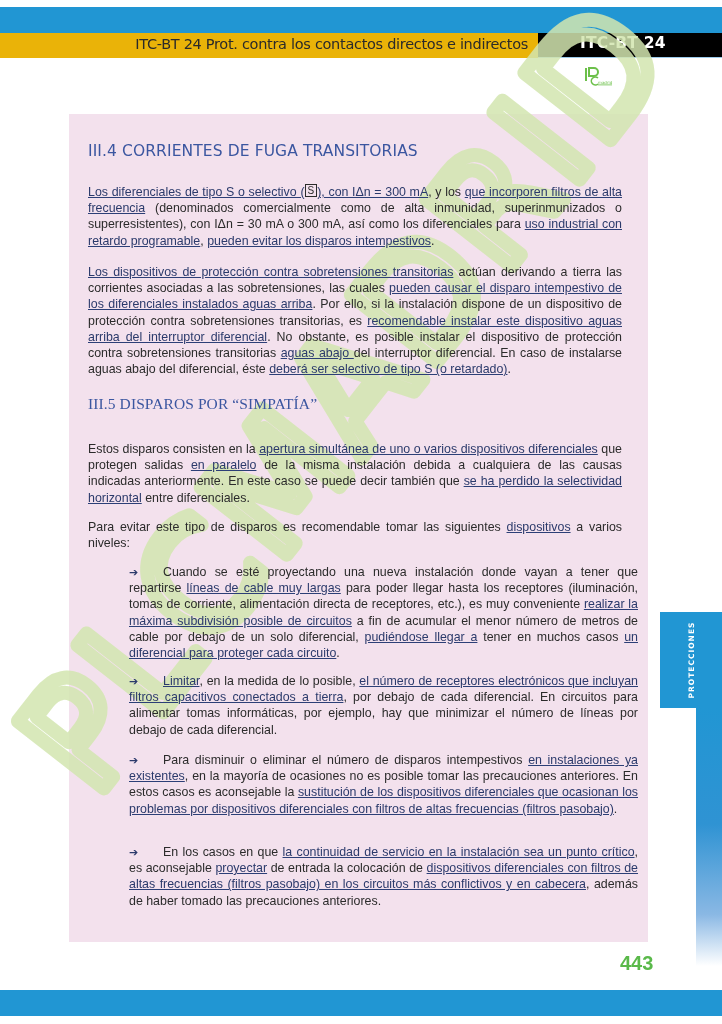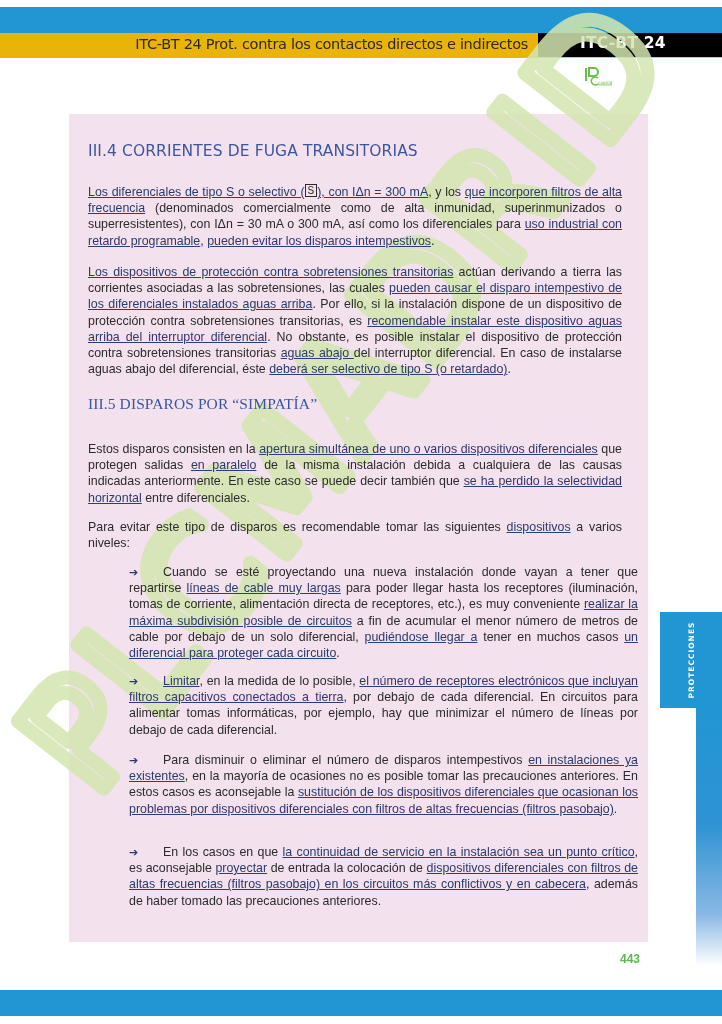--- a/index.html
+++ b/index.html
@@ -25,21 +25,21 @@
   .para.indent { left: 129px; width: 509px; }
   .para u { text-decoration-color: #2c3f77; text-underline-offset: 1px; color: #2b3a6b; }
   .para b { font-weight: normal; }
   .s-box { display: inline-block; border: 1.2px solid #2b2b2b; font-size: 10px; line-height: 11px; padding: 0 2px; vertical-align: 2px; }
   .arrow { display: inline-block; width: 34px; color: #2b3a6b; font-size: 11px; }
 
   .side-tab { position: absolute; left: 660px; top: 612px; width: 62px; height: 96px; background: #2196d3; }
   .side-tab span { position: absolute; left: 50%; top: 50%; transform: translate(-50%, -50%) rotate(-90deg); font-family: "DejaVu Sans", sans-serif; font-size: 7.5px; font-weight: bold; color: #ffffff; letter-spacing: 1px; white-space: nowrap; }
   .side-strip { position: absolute; left: 696px; top: 708px; width: 26px; height: 258px; background: linear-gradient(to bottom, #2196d3 0%, #2f93d3 45%, #8ab8e4 80%, #ffffff 100%); }
 
-  .page-number { position: absolute; left: 620px; top: 952px; font-family: "Liberation Sans", sans-serif; font-weight: bold; font-size: 12px; color: #5ab94a; }
+  .page-number { position: absolute; left: 620px; top: 952px; font-family: "Liberation Sans", sans-serif; font-weight: bold; font-size: 20px; color: #5ab94a; }
 
   .bottom-band { position: absolute; left: 0; top: 990px; width: 722px; height: 26px; background: #2196d3; }
 </style>
 </head>
 <body>
 
 <div class="top-band"></div>
 <div class="header-left">
   <span class="header-title">ITC-BT 24 Prot. contra los contactos directos e indirectos</span>
 </div>

